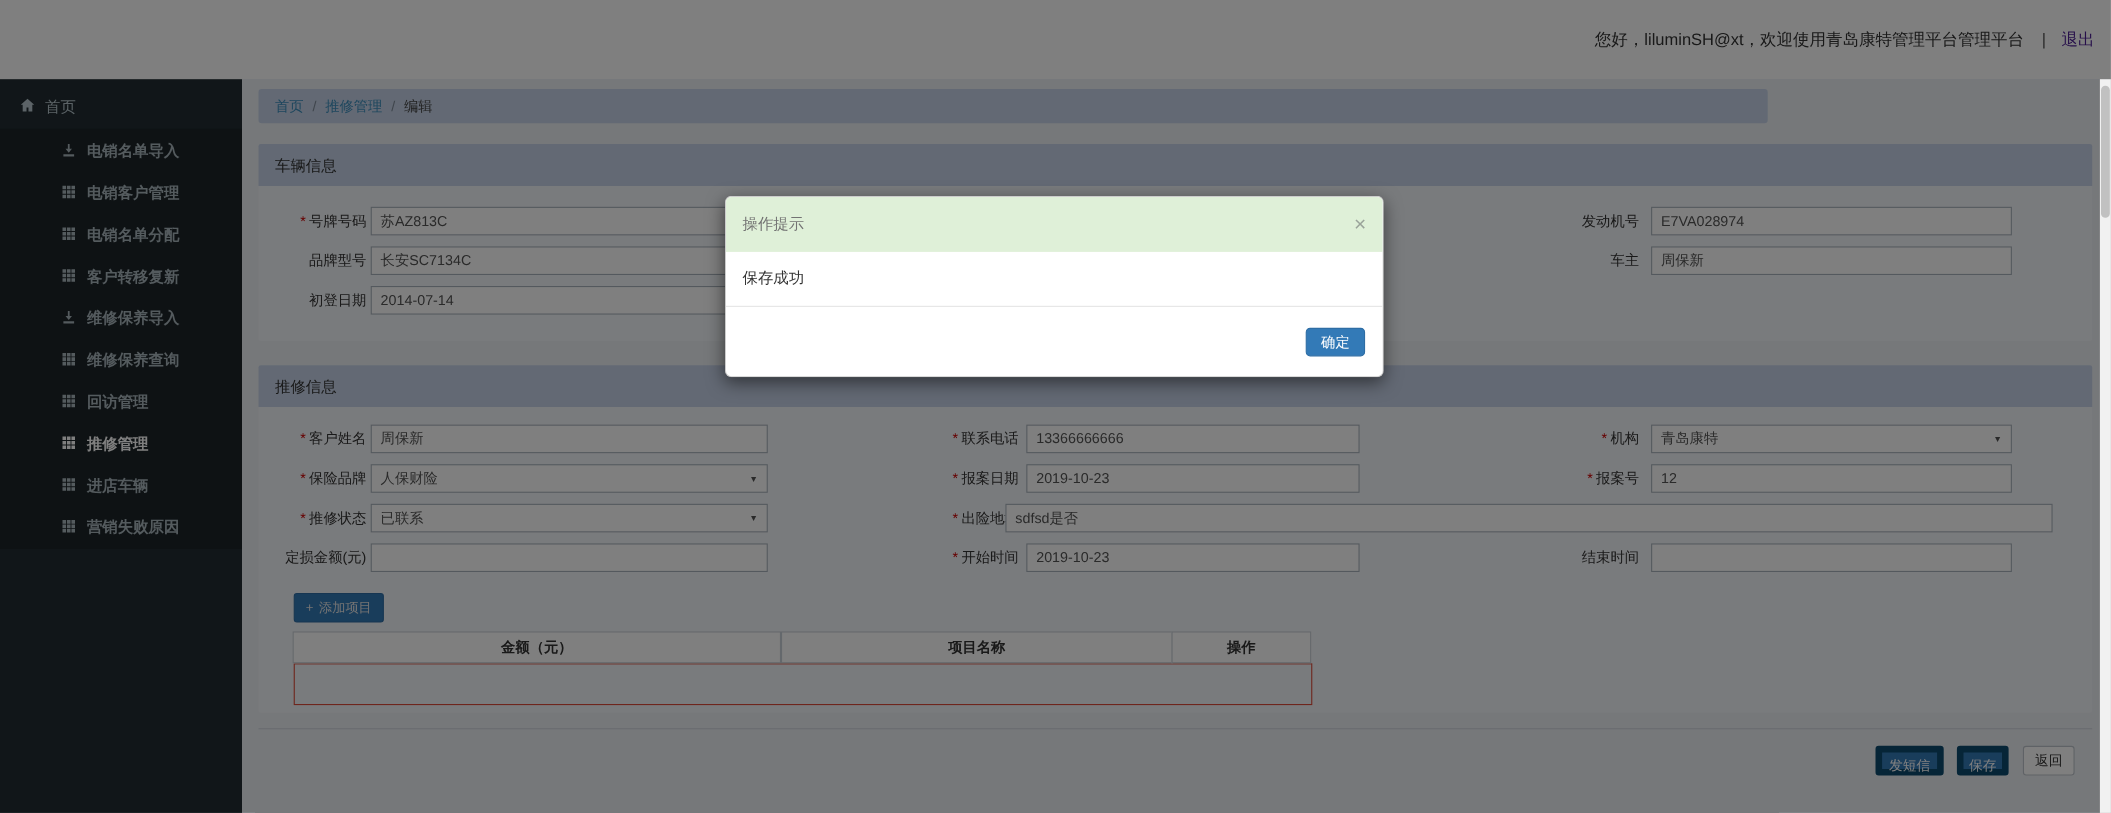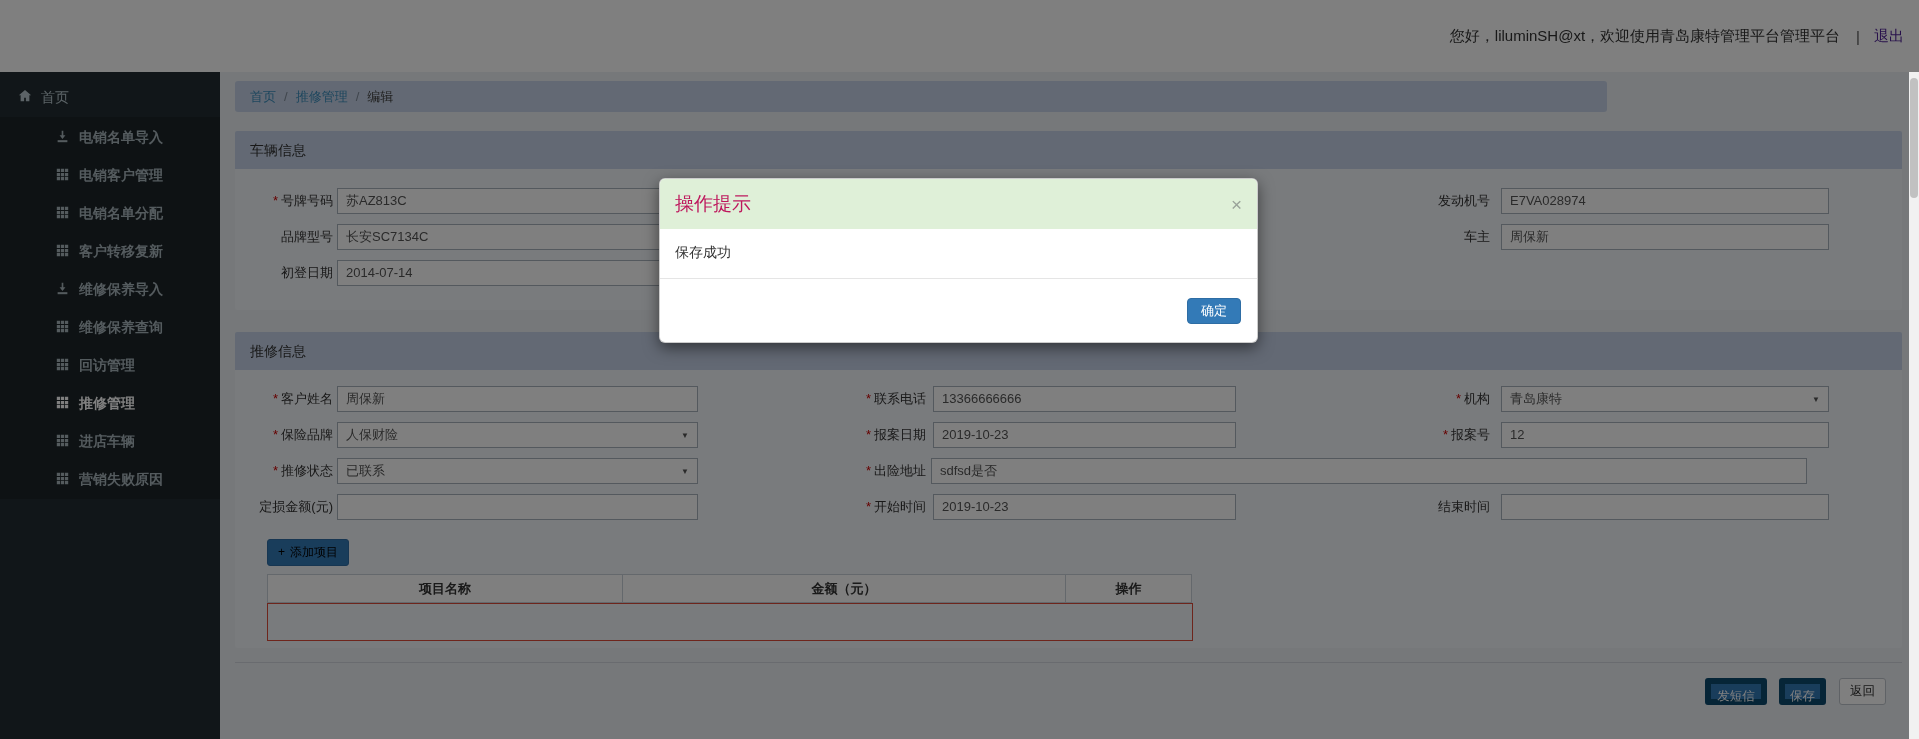--- a/index.html
+++ b/index.html
@@ -43,28 +43,28 @@
   .lbl { position:absolute; height:26px; line-height:26px; text-align:right; color:#333; }
   .lbl .req { color:#cc0000; margin-right:3px; font-style:normal; }
   .ctl { position:absolute; height:26px; line-height:24px; background:#ffffff; border:1px solid #a9b3bd; padding:0 8px; color:#555;
          overflow:hidden; white-space:nowrap; }
   .ctl.sel { cursor:pointer; }
   .ctl.sel .caret { position:absolute; right:8px; top:0; line-height:26px; font-size:8px; color:#555; }
   .lbl1 { left:0;    width:98px;  }
   .in1  { left:102px; width:361px; }
   .lbl2 { left:555px; width:136px; }
   .in2  { left:698px; width:303px; }
-  .in2w { left:696px; width:876px; }
+  .in2w { left:679px; width:952px; }
   .lbl3 { left:1117px; width:138px; }
   .in3  { left:1266px; width:328px; }
   .r1 { top:54px; } .r2 { top:90px; } .r3 { top:126px; } .r4 { top:162px; }
   .vr1 { top:57px; } .vr2 { top:93px; } .vr3 { top:129px; }
 
   .add-btn { position:absolute; left:32px; top:207px; height:27px; padding:0 10px; background:#337ab7; border:1px solid #2e6da4;
-             color:#000000; font-size:12px; line-height:25px; border-radius:3px; cursor:pointer; }
+             color:#e5e5e5; font-size:12px; line-height:25px; border-radius:3px; cursor:pointer; }
   .add-btn .plus { margin-right:5px; font-style:normal; }
 
   .ptable { position:absolute; left:32px; top:242px; width:926px; }
   .pt-head { display:flex; }
   .pt-cell { height:29px; line-height:27px; background:#ffffff; border:1px solid #c9d0d8; text-align:center; font-weight:bold; color:#333; }
   .pt-cell.c2, .pt-cell.c3 { margin-left:-1px; }
   .pt-c1 { width:356px; } .pt-c2 { width:444px; } .pt-c3 { width:127px; }
   .pt-empty { height:38px; border:1px solid #dd4b39; }
 
   .hr { position:absolute; left:15px; top:590px; width:1667px; border-top:1px solid #d2d6de; }
@@ -77,21 +77,21 @@
 
   
   .scrollbar { position:absolute; right:0; top:72px; width:10px; height:667px; background:#f1f1f1; z-index:1500; }
   .scroll-thumb { position:absolute; left:1px; top:6px; width:8px; height:120px; background:#c1c1c1; border-radius:4px; }
 
   
   .backdrop { position:absolute; left:0; top:0; width:1919px; height:739px; background:rgba(0,0,0,0.5); z-index:1000; }
   .modal { position:absolute; left:659px; top:178px; width:599px; z-index:1001; background:#fff; border-radius:6px;
            border:1px solid rgba(0,0,0,.2); box-shadow:0 5px 15px rgba(0,0,0,.5); overflow:hidden; }
   .modal-head { height:50px; background:#dff0d8; padding:0 15px; display:flex; align-items:center; justify-content:space-between; }
-  .modal-title { font-size:19px; color:#be185d; }
+  .modal-title { font-size:14px; color:#737373; }
   .modal-close { font-size:19px; color:#9aa39a; cursor:pointer; line-height:1; }
   .modal-body { height:49px; padding:15px; font-size:14px; color:#333; }
   .modal-foot { border-top:1px solid #e5e5e5; padding:19px 16px; text-align:right; height:64px; }
   .modal-ok { display:inline-block; height:26px; line-height:24px; padding:0 13px; background:#337ab7; border:1px solid #2e6da4;
               color:#fff; border-radius:4px; font-size:13px; cursor:pointer; }
 </style>
 </head>
 <body>
 
 <div class="page">
@@ -206,22 +206,22 @@
         <span class="lbl lbl2"><i class="req">*</i><span>开始时间</span></span>
         <div class="ctl in2"><span>2019-10-23</span></div>
         <span class="lbl lbl3"><span>结束时间</span></span>
         <div class="ctl in3"><span></span></div>
       </div>
 
       <div class="add-btn"><i class="plus">+</i><span>添加项目</span></div>
 
       <div class="ptable">
         <div class="pt-head">
+          <div class="pt-cell pt-c2 c2">金额（元）</div>
           <div class="pt-cell pt-c1 c1">项目名称</div>
-          <div class="pt-cell pt-c2 c2">金额（元）</div>
           <div class="pt-cell pt-c3 c3">操作</div>
         </div>
         <div class="pt-empty"></div>
       </div>
     </section>
 
     <div class="hr"></div>
 
     <div class="btn btn-blue btn-send">发短信</div>
     <div class="btn btn-blue btn-save">保存</div>

